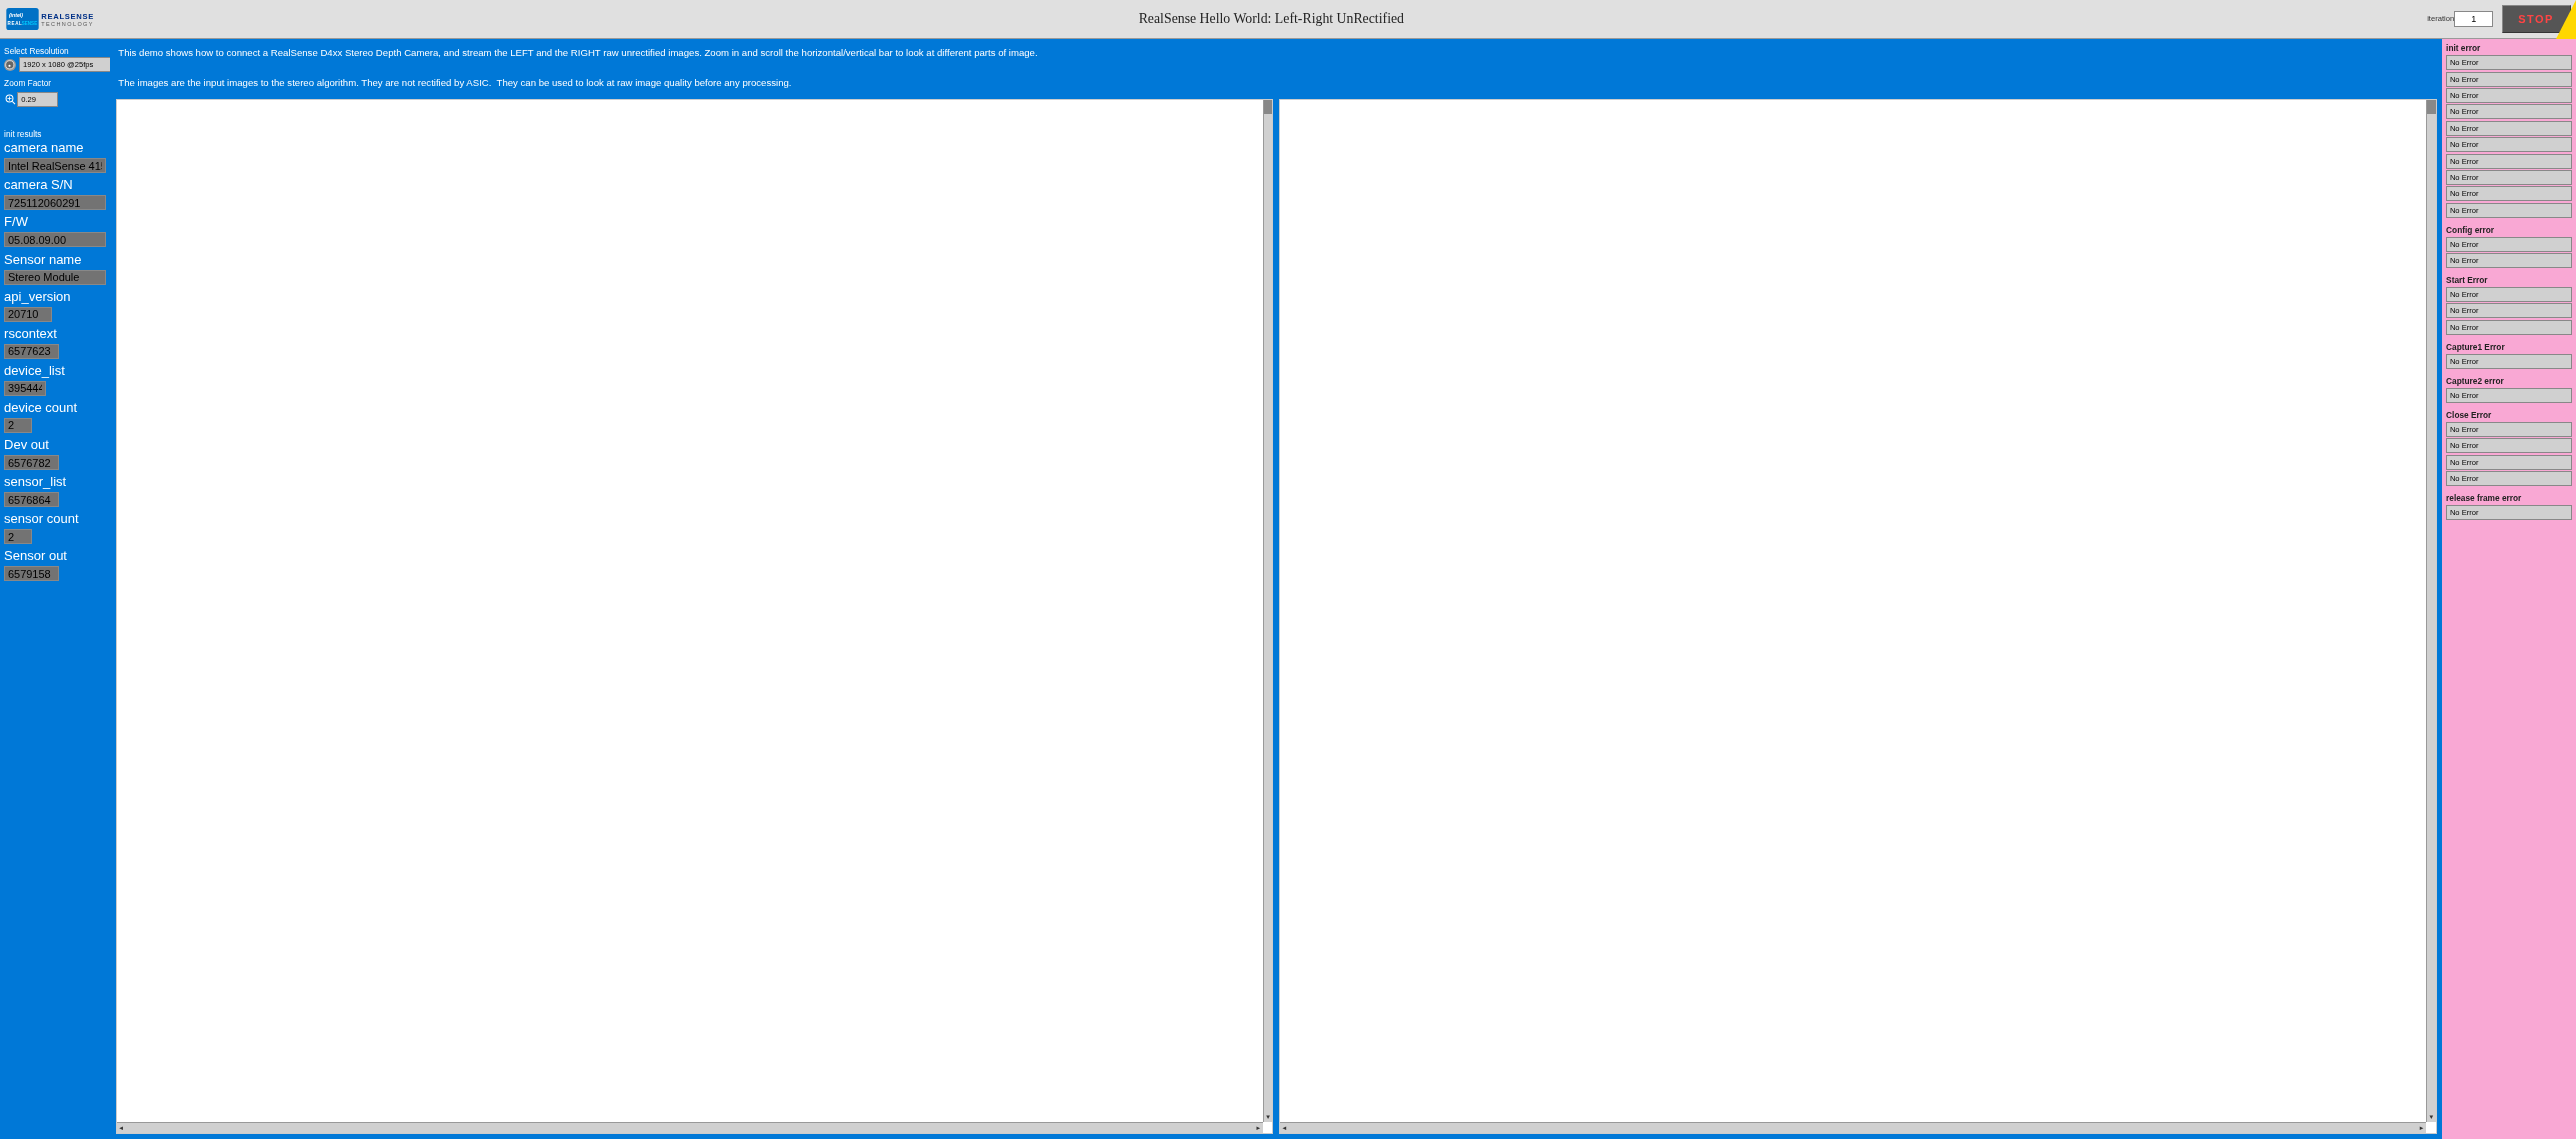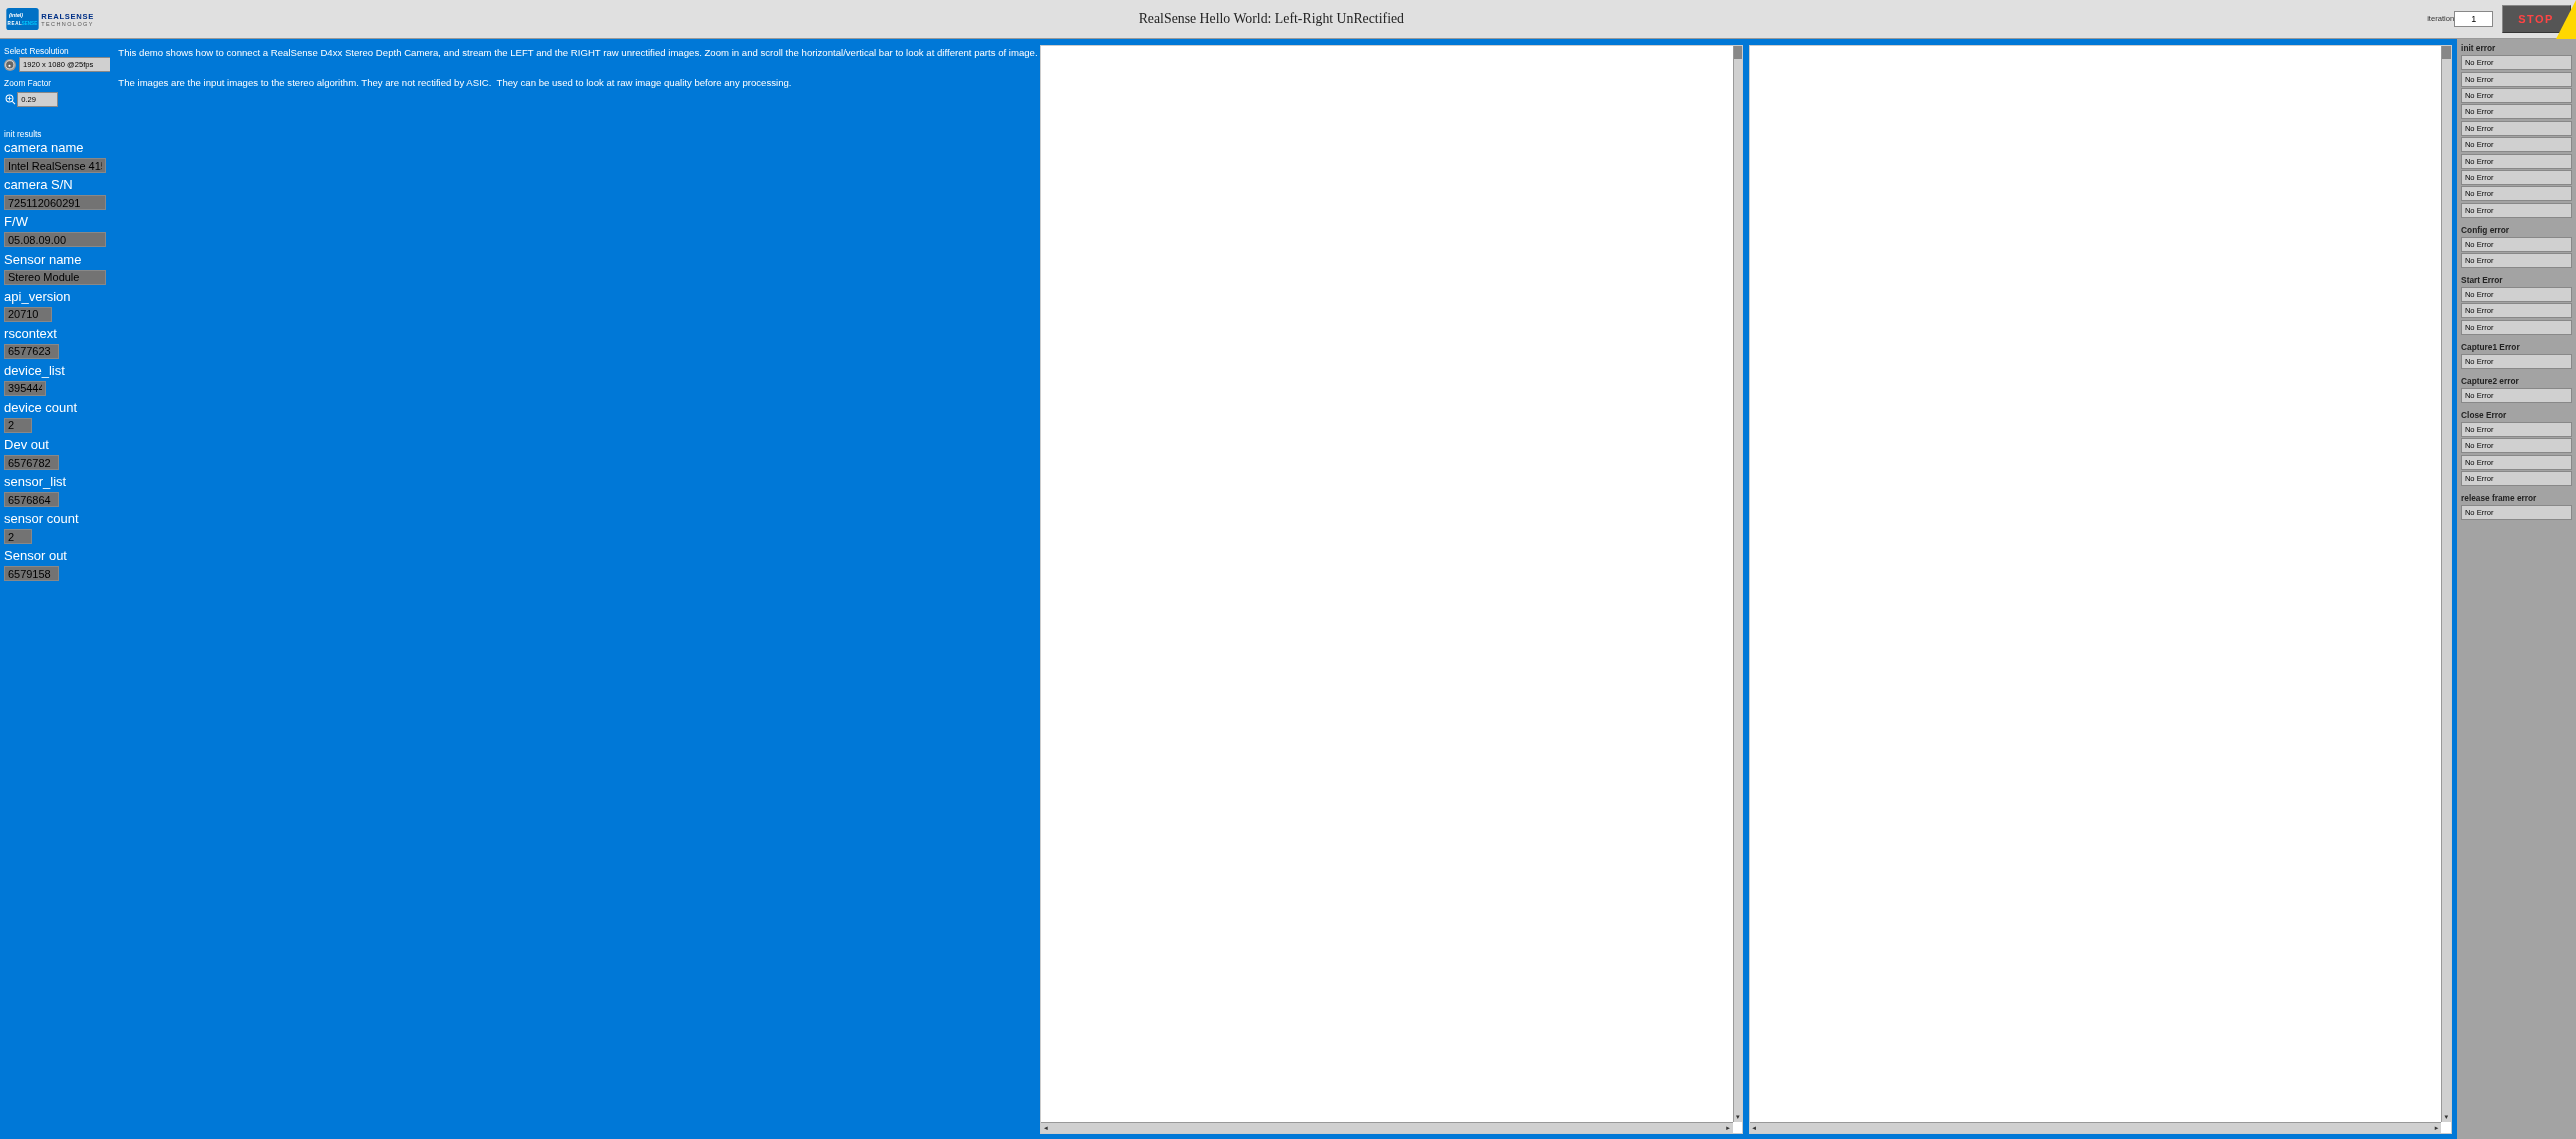--- a/index.html
+++ b/index.html
@@ -191,21 +191,21 @@
       border: 0.7px solid #888;
       font-size: 7.6px;
       padding: 0.7px 2.8px;
     }
 
     
     .center-content {
       flex: 1;
       background: #0078d7;
       display: flex;
-      flex-direction: row;
+      flex-direction: column;
       padding: 5.5px;
       overflow: hidden;
     }
 
     .description-text {
       color: #fff;
       font-size: 9.6px;
       line-height: 1.6;
       margin-bottom: 8.3px;
       padding: 0 2.8px;
@@ -286,22 +286,22 @@
     .scroll-h-arrow-right {
       font-size: 6.2px;
       color: #333;
       padding: 0 1.4px;
       cursor: pointer;
       margin-left: auto;
     }
 
     
     .right-sidebar {
-      width: 119px;
-      background: #a3a3a3;
+      width: 134px;
+      background: #f9a8d4;
       flex-shrink: 0;
       padding: 4.1px;
       overflow-y: auto;
     }
 
     .error-section {
       margin-bottom: 6.9px;
     }
 
     .error-section-label {

